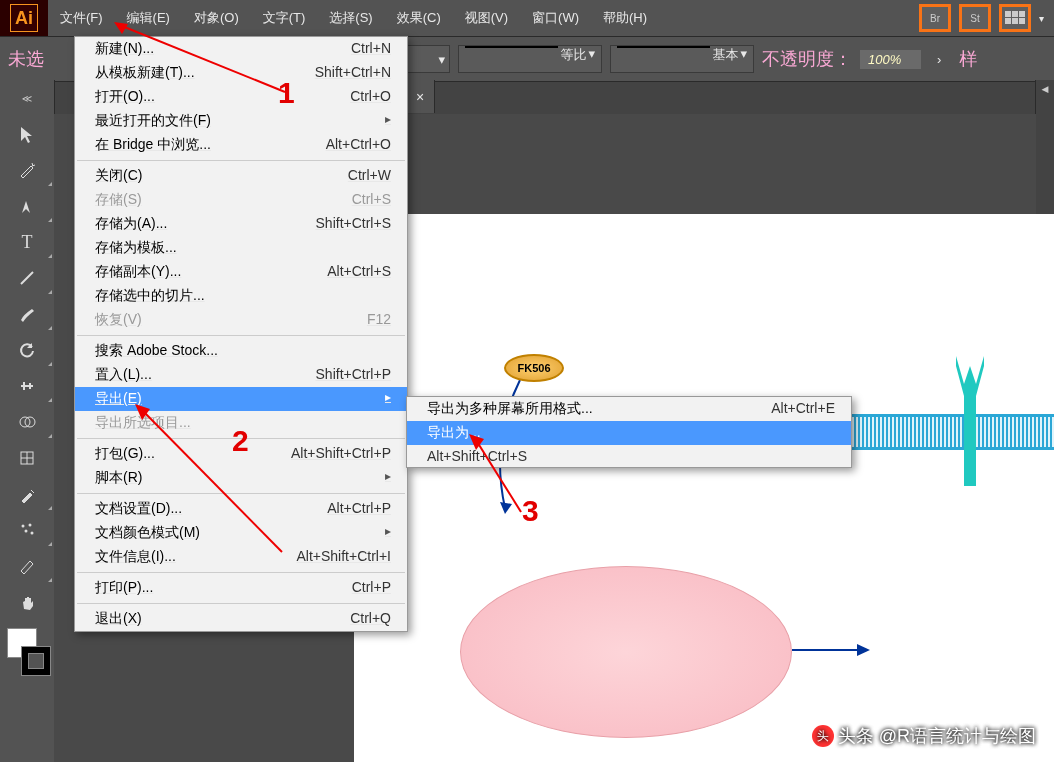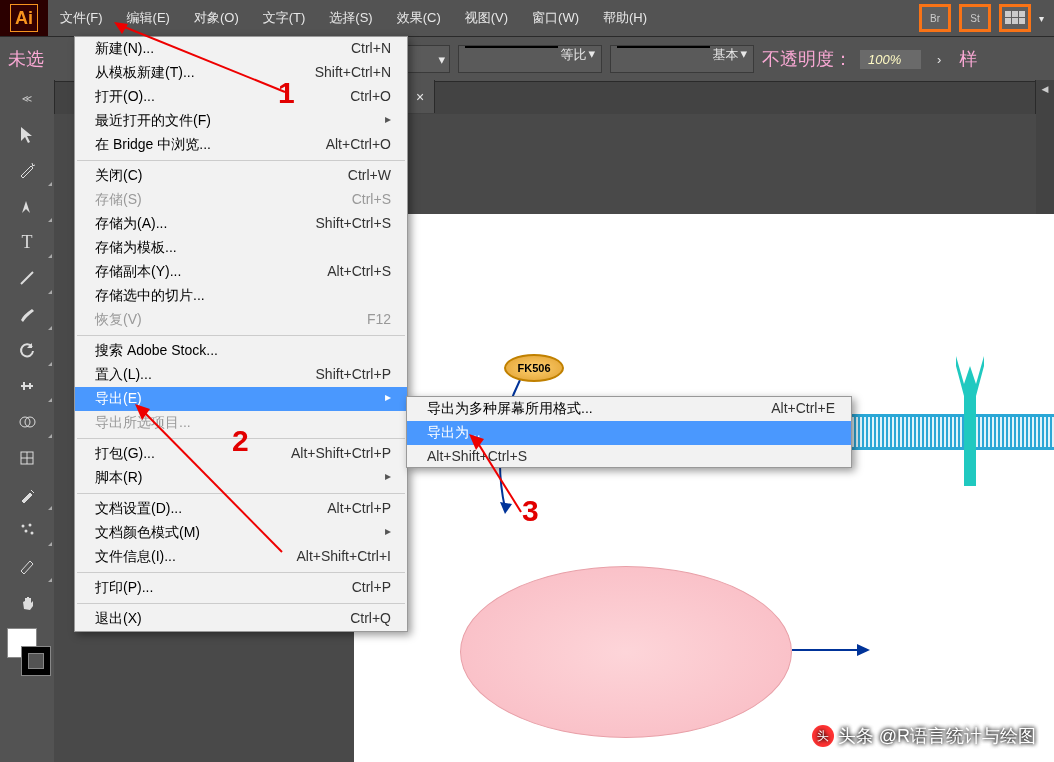--- a/index.html
+++ b/index.html
@@ -209,20 +209,21 @@
   
   .dropdown {
     position: absolute;
     left: 74px;
     top: 36px;
     width: 332px;
     background: #f2f2f2;
     border: 1px solid #999;
     box-shadow: 3px 3px 8px rgba(0,0,0,0.4);
     z-index: 100;
+    text-decoration: underline;
   }
   .mi {
     display: flex;
     justify-content: space-between;
     padding: 3px 16px 3px 20px;
     color: #000;
     font-size: 14px;
     cursor: pointer;
   }
   .mi.disabled { color: #999; }

